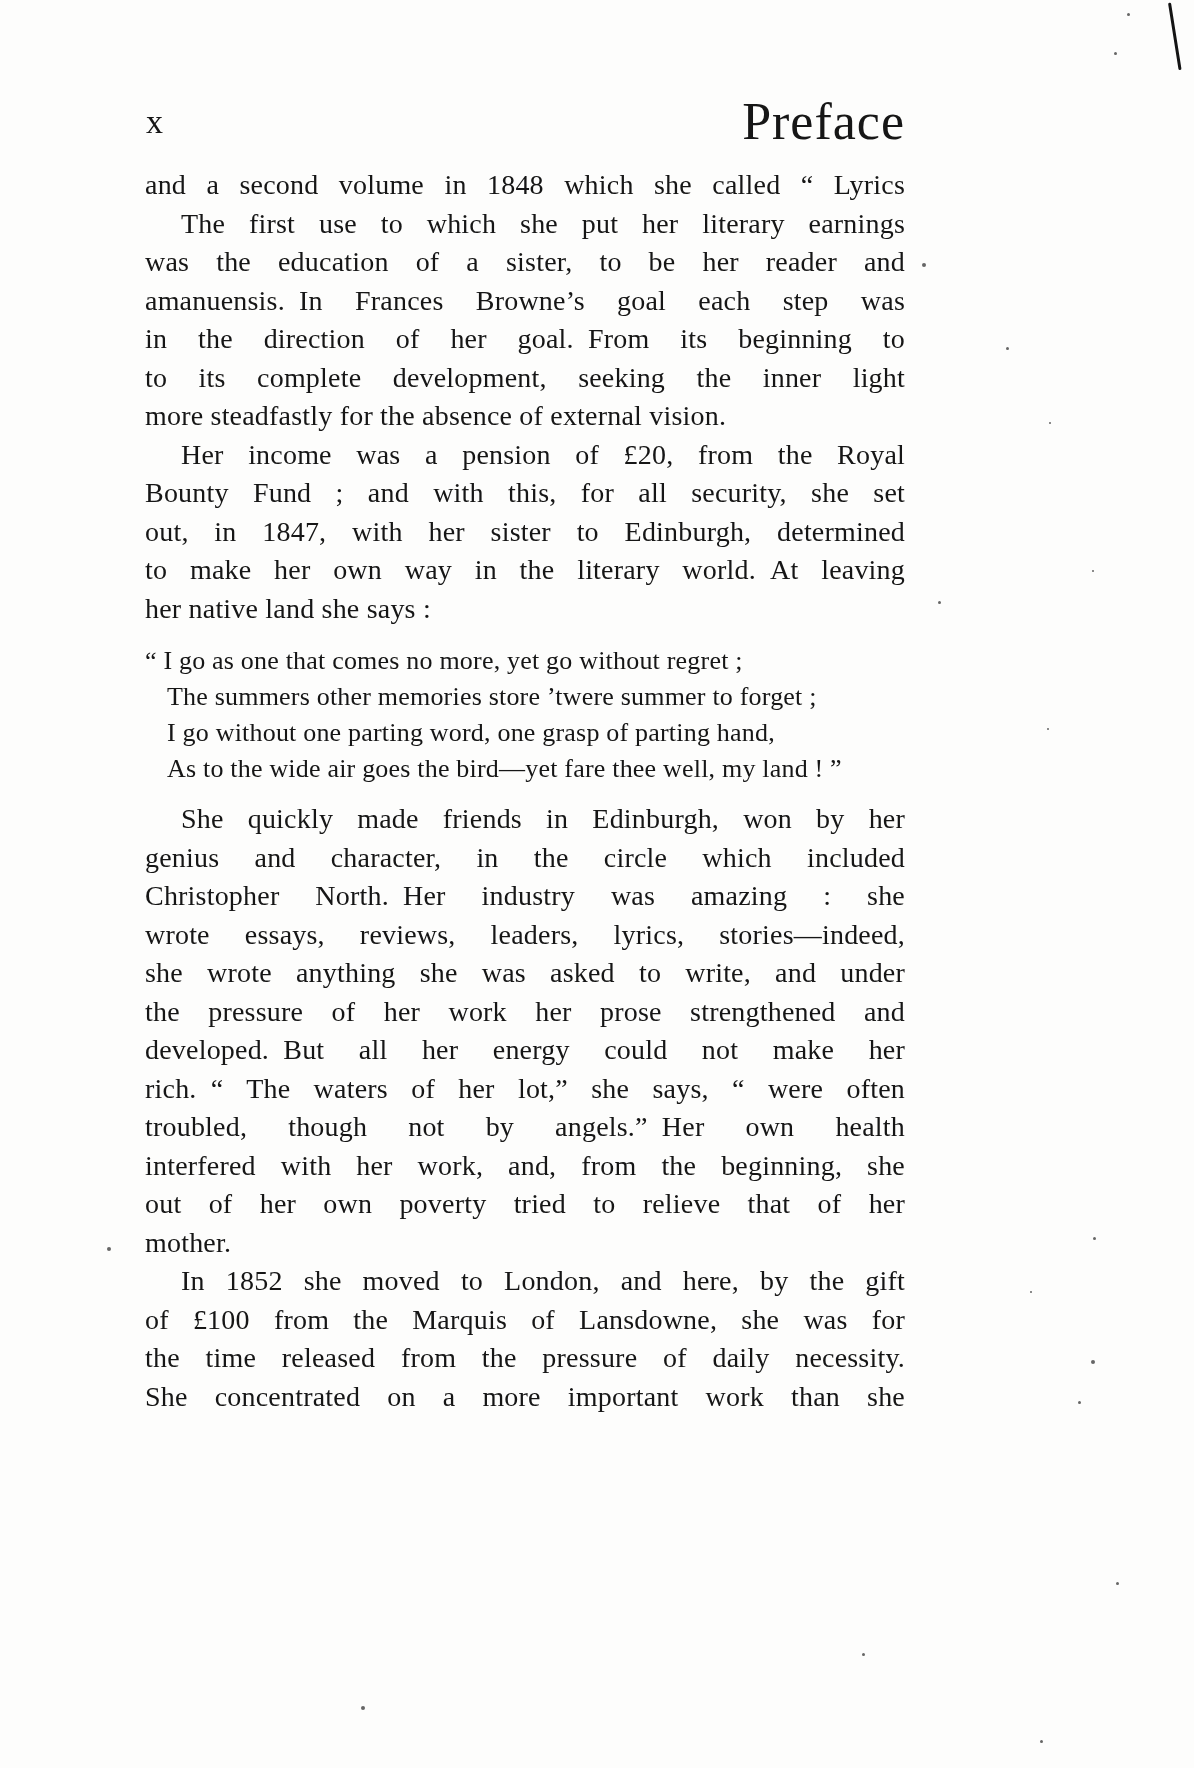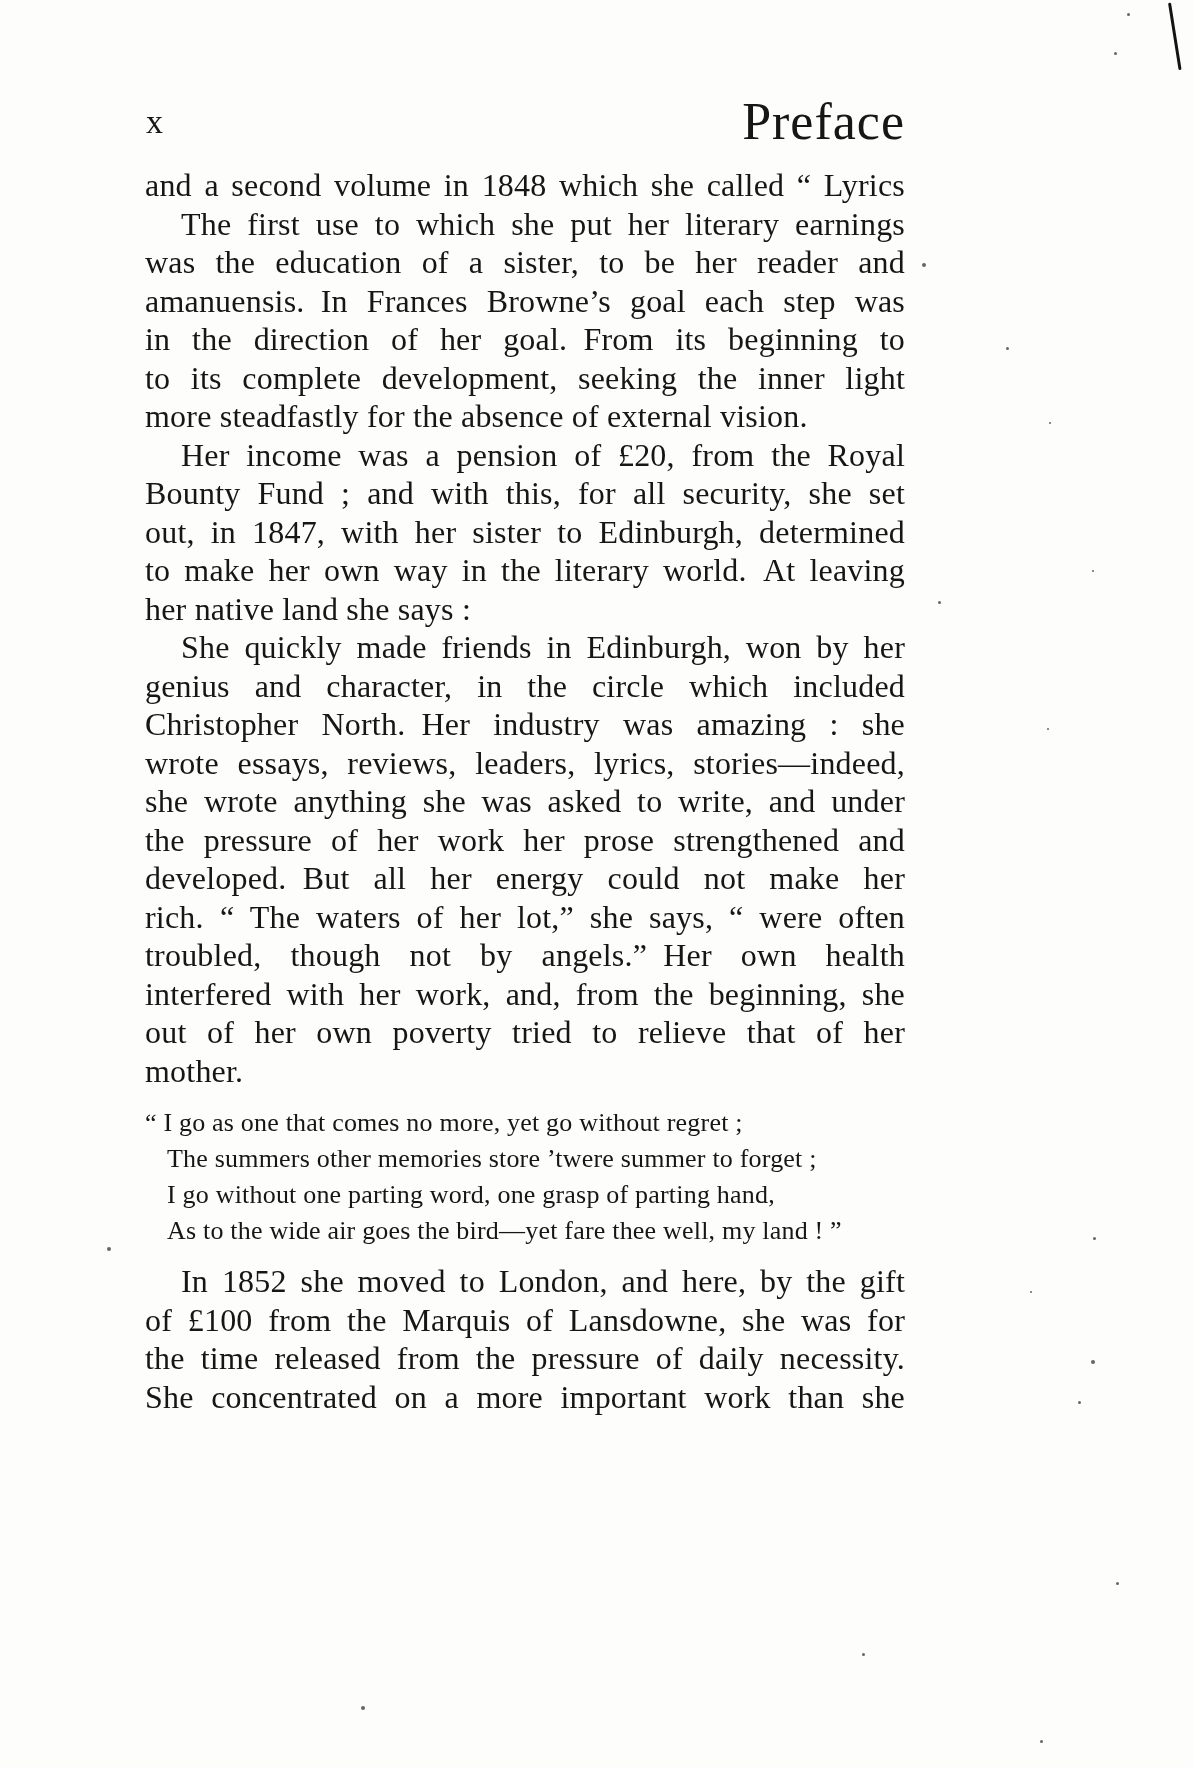--- a/index.html
+++ b/index.html
@@ -31,21 +31,21 @@
     text-align: right;
     letter-spacing: 1px;
   }
   
   .text-block {
     position: absolute;
     left: 145px;
     top: 166px;
     width: 760px;
   }
-  .para { margin: 0; font-size: 32px; line-height: 38.5px; letter-spacing: 0.2px; }
+  .para { margin: 0; font-size: 28px; line-height: 38.5px; letter-spacing: 0.2px; }
   .para .line {
     display: block;
     text-align: justify;
     text-align-last: justify;
     white-space: normal;
   }
   .para .line.last { text-align-last: left; }
   .para.indent .line:first-child { text-indent: 36px; }
   .para.verse {
     font-size: 26px;
@@ -96,39 +96,39 @@
         <span class="line">to its complete development, seeking the inner light</span>
         <span class="line last">more steadfastly for the absence of external vision.</span>
       </div>
       <div class="para body indent">
         <span class="line">Her income was a pension of £20, from the Royal</span>
         <span class="line">Bounty Fund ; and with this, for all security, she set</span>
         <span class="line">out, in 1847, with her sister to Edinburgh, determined</span>
         <span class="line">to make her own way in the literary world. At leaving</span>
         <span class="line last">her native land she says :</span>
       </div>
+      <div class="para verse">
+        <span class="line">“ I go as one that comes no more, yet go without regret ;</span>
+        <span class="line hang">The summers other memories store ’twere summer to forget ;</span>
+        <span class="line hang">I go without one parting word, one grasp of parting hand,</span>
+        <span class="line last hang">As to the wide air goes the bird—yet fare thee well, my land ! ”</span>
+      </div>
       <div class="para body indent">
         <span class="line">She quickly made friends in Edinburgh, won by her</span>
         <span class="line">genius and character, in the circle which included</span>
         <span class="line">Christopher North. Her industry was amazing : she</span>
         <span class="line">wrote essays, reviews, leaders, lyrics, stories—indeed,</span>
         <span class="line">she wrote anything she was asked to write, and under</span>
         <span class="line">the pressure of her work her prose strengthened and</span>
         <span class="line">developed. But all her energy could not make her</span>
         <span class="line">rich. “ The waters of her lot,” she says, “ were often</span>
         <span class="line">troubled, though not by angels.” Her own health</span>
         <span class="line">interfered with her work, and, from the beginning, she</span>
         <span class="line">out of her own poverty tried to relieve that of her</span>
         <span class="line last">mother.</span>
-      </div>
-      <div class="para verse">
-        <span class="line">“ I go as one that comes no more, yet go without regret ;</span>
-        <span class="line hang">The summers other memories store ’twere summer to forget ;</span>
-        <span class="line hang">I go without one parting word, one grasp of parting hand,</span>
-        <span class="line last hang">As to the wide air goes the bird—yet fare thee well, my land ! ”</span>
       </div>
       <div class="para body indent">
         <span class="line">In 1852 she moved to London, and here, by the gift</span>
         <span class="line">of £100 from the Marquis of Lansdowne, she was for</span>
         <span class="line">the time released from the pressure of daily necessity.</span>
         <span class="line">She concentrated on a more important work than she</span>
       </div>
     </main>
 
   <div class="artifact-layer" id="artifact-layer">

